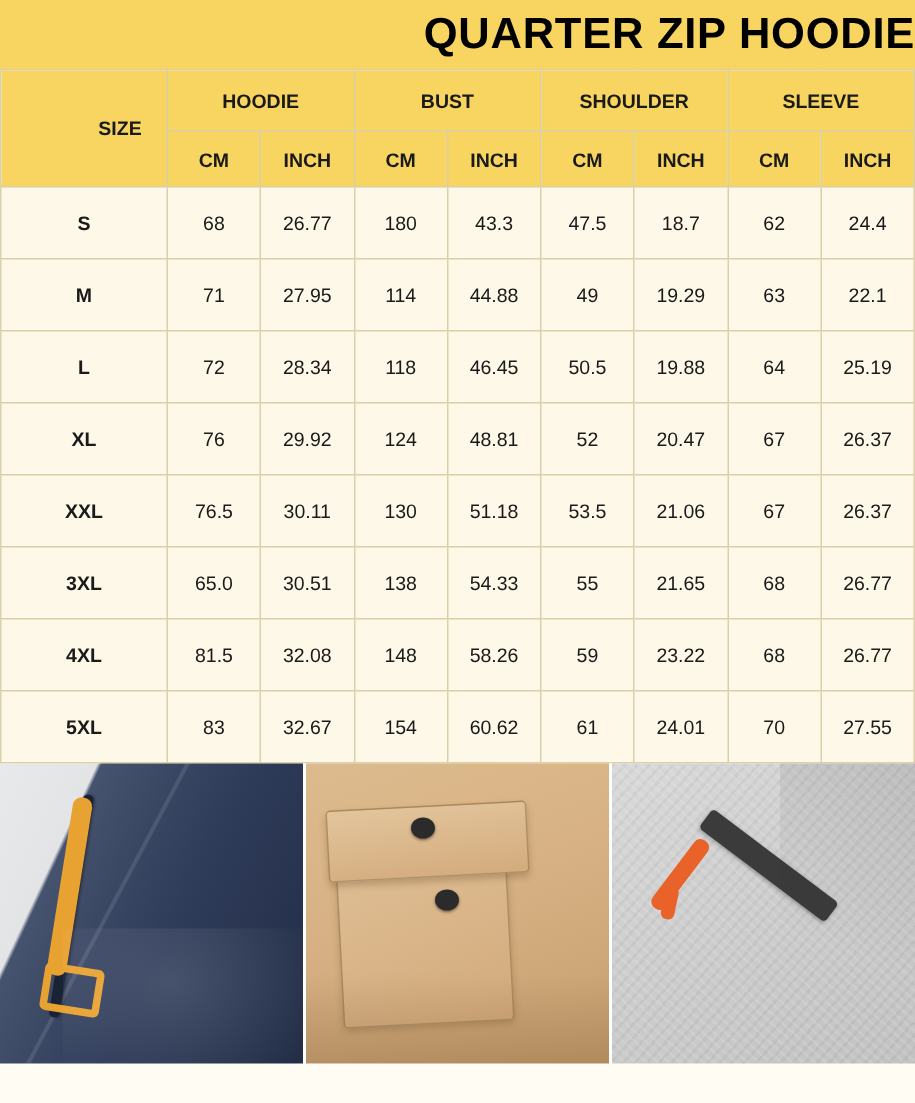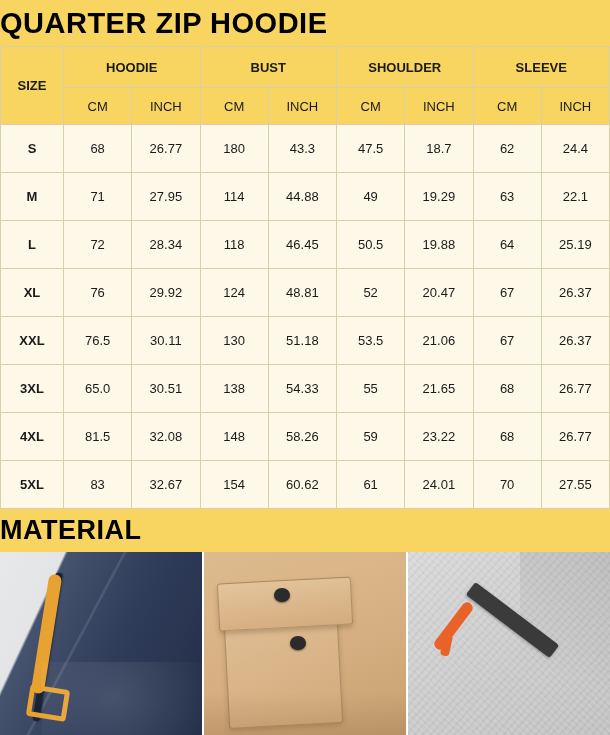--- a/index.html
+++ b/index.html
@@ -19,21 +19,21 @@
     position: relative;
     background: #fefcf3;
   }
   
   .title-bar {
     background: #f7d560;
     color: #000000;
     font-size: 29px;
     font-weight: bold;
     letter-spacing: 0.5px;
-    text-align: left;
+    text-align: right;
     line-height: 46px;
     height: 46px;
     width: 100%;
     box-sizing: border-box;
   }
   #material-title {
     font-size: 27px;
     height: 43px;
     line-height: 43px;
   }
@@ -53,21 +53,21 @@
     padding: 0;
   }
   .grp-head {
     background: #f7d560 !important;
     font-weight: bold;
     font-size: 14.5px;
     height: 40px;
   }
   .unit-head {
     background: #f7d560 !important;
-    font-weight: normal;
+    font-weight: bold;
     font-size: 13.5px;
     height: 36px;
   }
   .row-label {
     font-weight: bold;
     font-size: 13.5px;
   }
   tr.data-row td {
     height: 47px;
   }
@@ -207,21 +207,21 @@
 </head>
 <body>
 
 <div class="page">
 
   <div class="title-bar">QUARTER ZIP HOODIE</div>
 
   <table class="size-table">
     <tbody>
       <tr>
-        <td class="grp-head" rowspan="2" style="width:62px;">SIZE</td>
+        <td class="grp-head" rowspan="2" style="width:62px;padding-left:48px;">SIZE</td>
         <td class="grp-head" colspan="2">HOODIE</td>
         <td class="grp-head" colspan="2">BUST</td>
         <td class="grp-head" colspan="2">SHOULDER</td>
         <td class="grp-head" colspan="2">SLEEVE</td>
       </tr>
       <tr>
         <td class="unit-head">CM</td>
         <td class="unit-head">INCH</td>
         <td class="unit-head">CM</td>
         <td class="unit-head">INCH</td>
@@ -315,21 +315,20 @@
         <td>154</td>
         <td>60.62</td>
         <td>61</td>
         <td>24.01</td>
         <td>70</td>
         <td>27.55</td>
       </tr>
     </tbody>
   </table>
 
-  <div class="title-bar" id="material-title">MATERIAL</div>
 
   <div class="photos">
     <div class="photo p1">
       <div class="seam"></div>
       <div class="zip-line"></div>
       <div class="pull"></div>
       <div class="pull-tab"></div>
       <div class="hl"></div>
     </div>
     <div class="photo p2">

